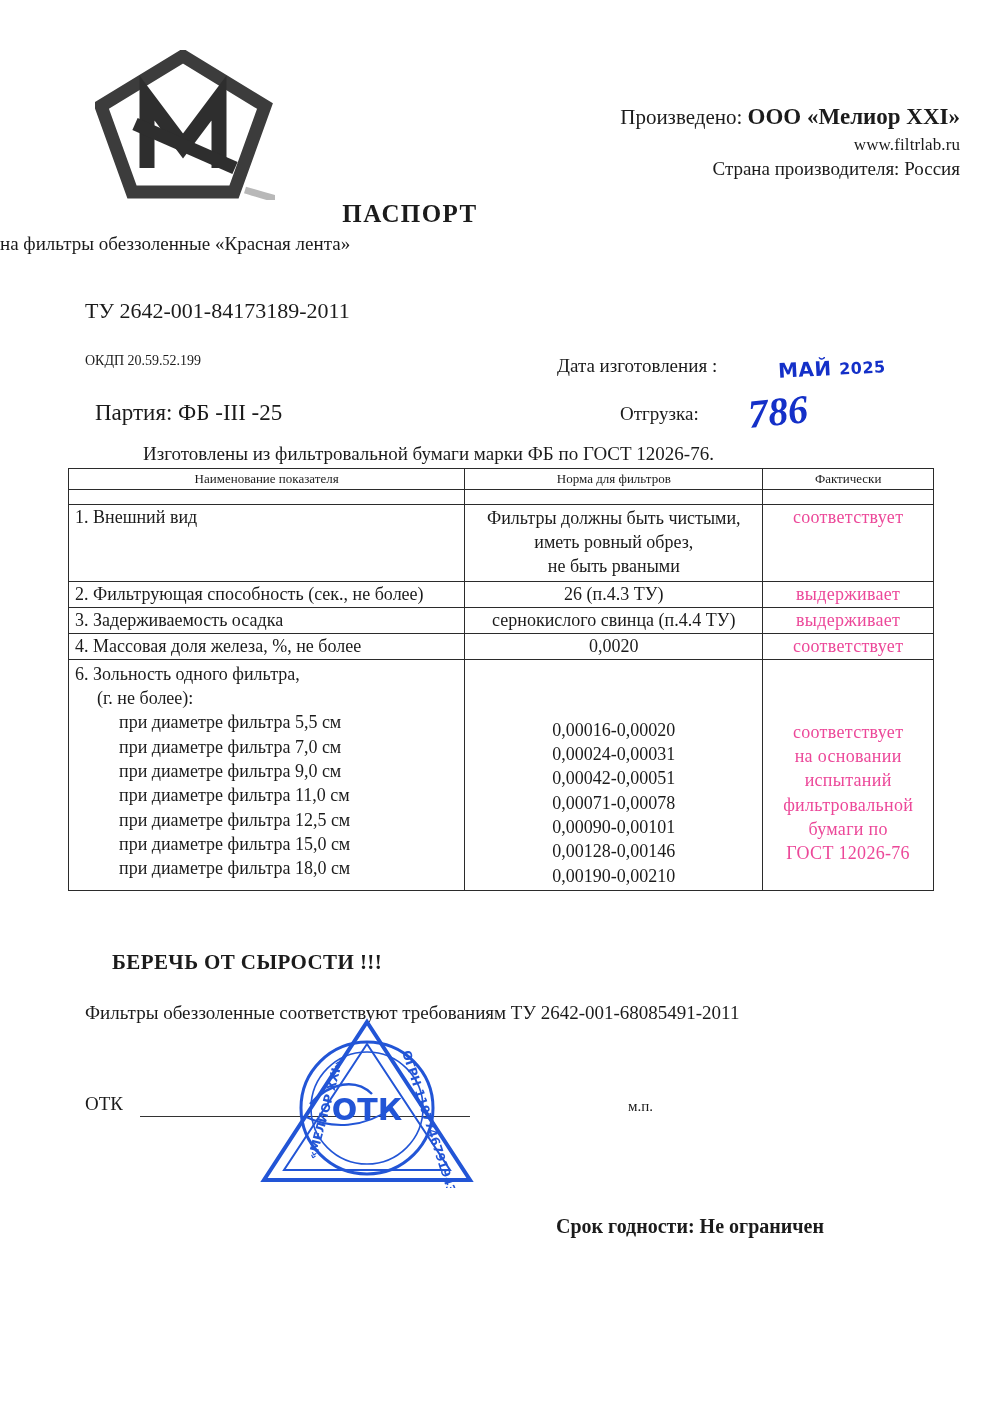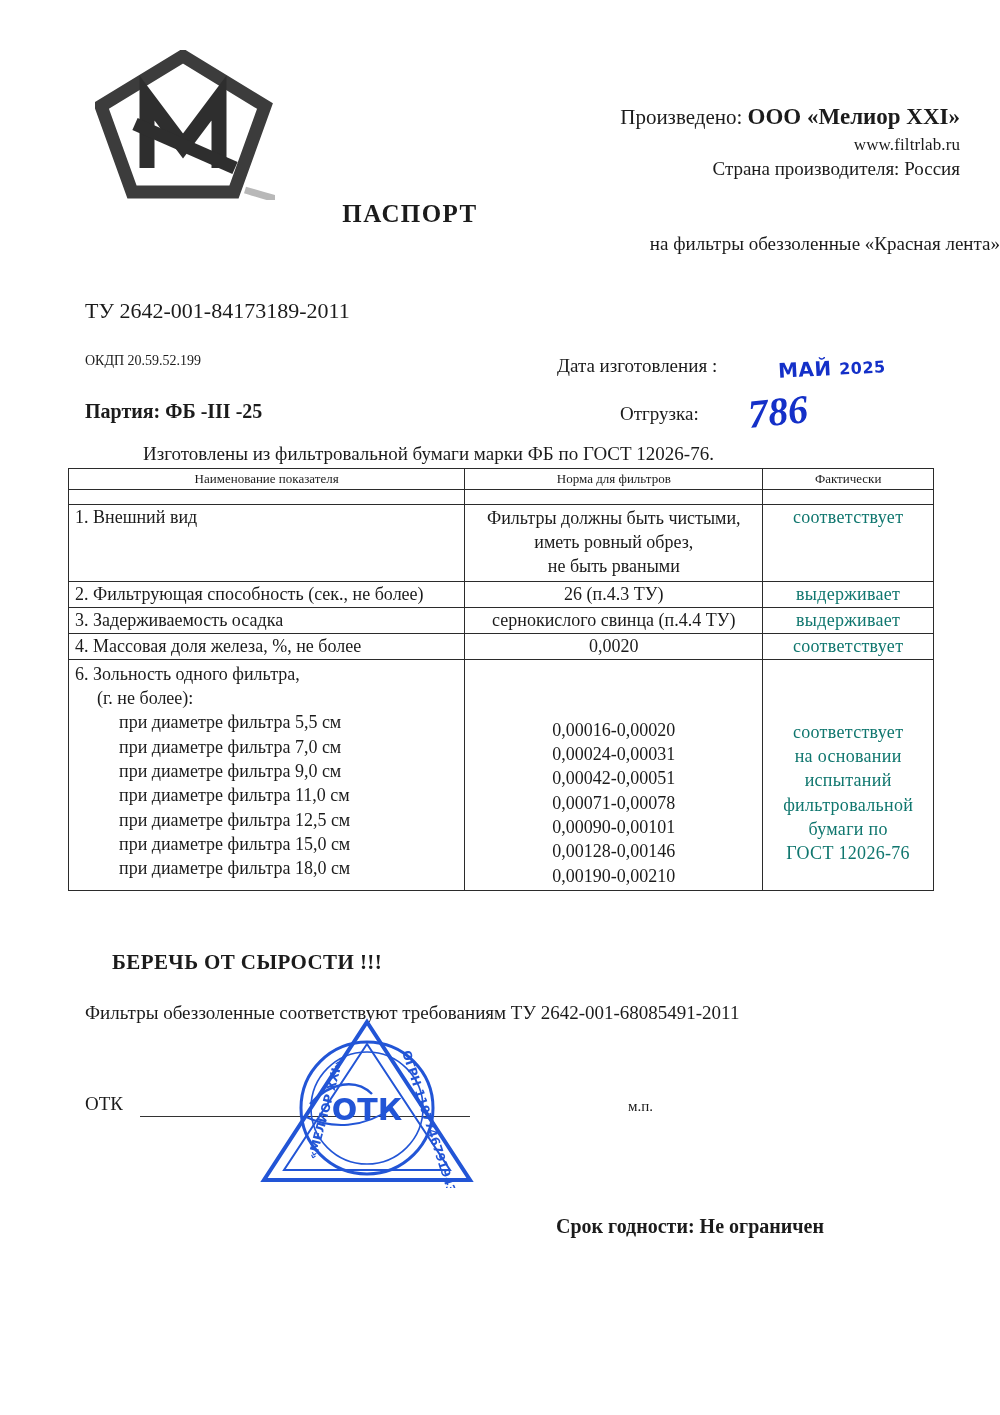--- a/index.html
+++ b/index.html
@@ -54,29 +54,29 @@
     text-align: center;
     font-size: 25px;
     font-weight: bold;
     letter-spacing: 1.4px;
   }
   .doc-subtitle {
     position: absolute;
     top: 233px;
     left: 0;
     width: 1000px;
-    text-align: right;
+    text-align: left;
     font-size: 19px;
   }
 
   
   .meta { position: absolute; left: 0; width: 1000px; }
   .meta-tu   { top: 298px; left: 85px; font-size: 22px; position: absolute; }
   .meta-okdp { top: 353px; left: 85px; font-size: 14px; position: absolute; }
-  .meta-party{ top: 400px; left: 85px; font-size: 20px; position: absolute; font-weight: bold; }
+  .meta-party{ top: 400px; left: 95px; font-size: 23px; position: absolute; }
 
   .meta-date-label { position: absolute; top: 355px; left: 557px; font-size: 19px; }
   .meta-ship-label { position: absolute; top: 403px; left: 620px; font-size: 19px; }
 
   .hand {
     position: absolute;
     color: #1430c8;
     font-family: "DejaVu Sans", sans-serif;
     font-weight: bold;
   }
@@ -117,21 +117,21 @@
     vertical-align: top;
     font-weight: normal;
   }
   .col-name  { width: 404px; }
   .col-norm  { width: 300px; text-align: center; }
   .col-fact  { width: 160px; text-align: center; }
   thead td { text-align: center; font-size: 13px; padding: 3px 6px; }
   .spacer-row td { height: 10px; border-left: 1px solid #2b2b2b; border-right: 1px solid #2b2b2b; border-top: none; border-bottom: none; }
 
   .cell-multiline { line-height: 1.33; }
-  .fact-ink { color: #0f766e; letter-spacing: .3px; }
+  .fact-ink { color: #ec4899; letter-spacing: .3px; }
   .ash-list { line-height: 1.35; margin-left: 21px; }
   .ash-list .indent1 { padding-left: 22px; }
   .ash-list .indent2 { padding-left: 44px; }
   .norm-list { line-height: 1.35; text-align: center; }
   .fact-block { line-height: 1.35; padding-top: 58px; }
 
   
   .warn {
     position: absolute;
     top: 950px;

